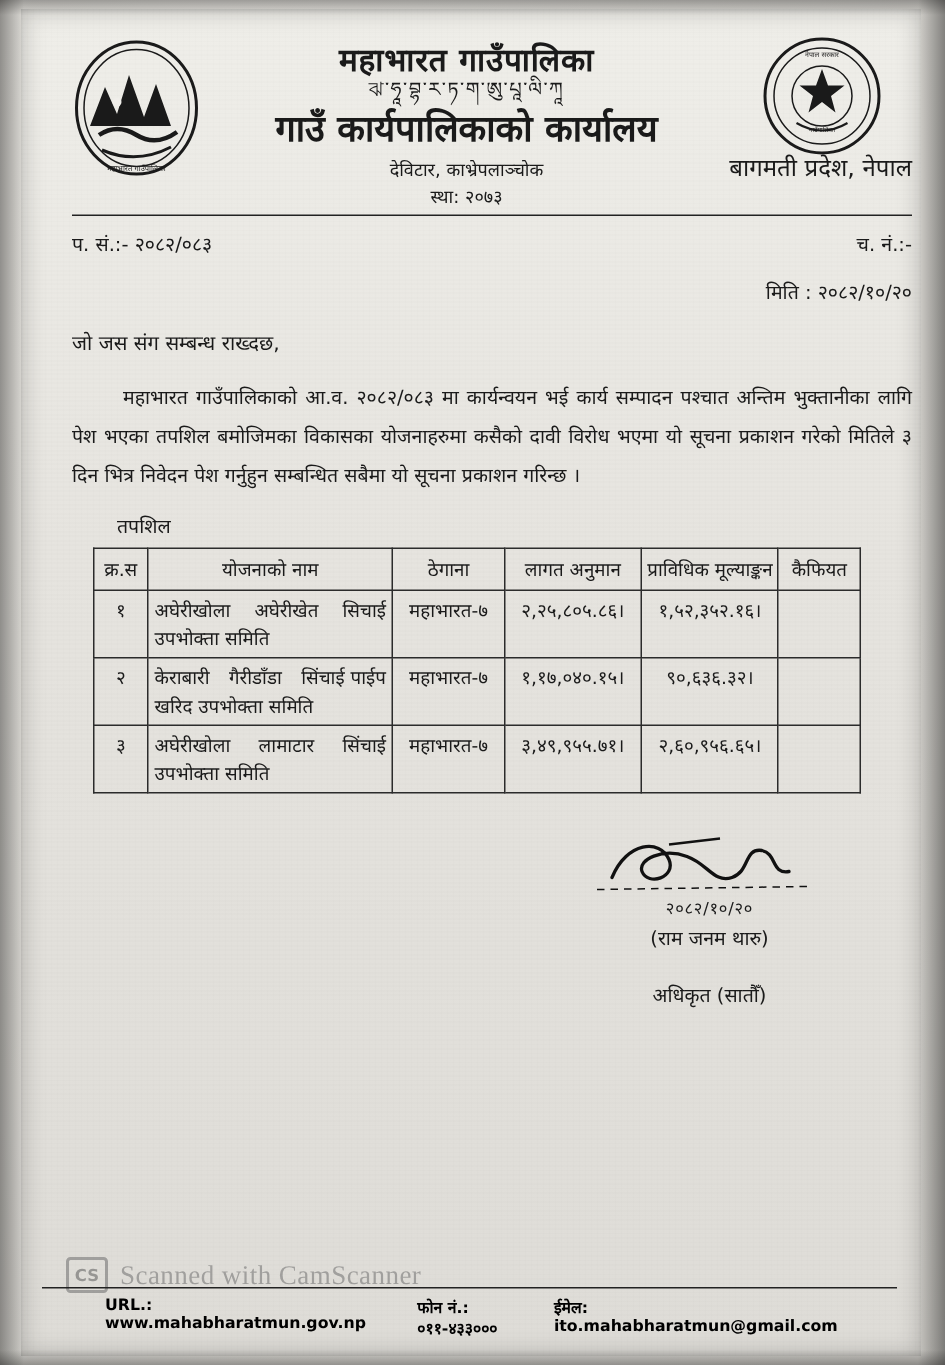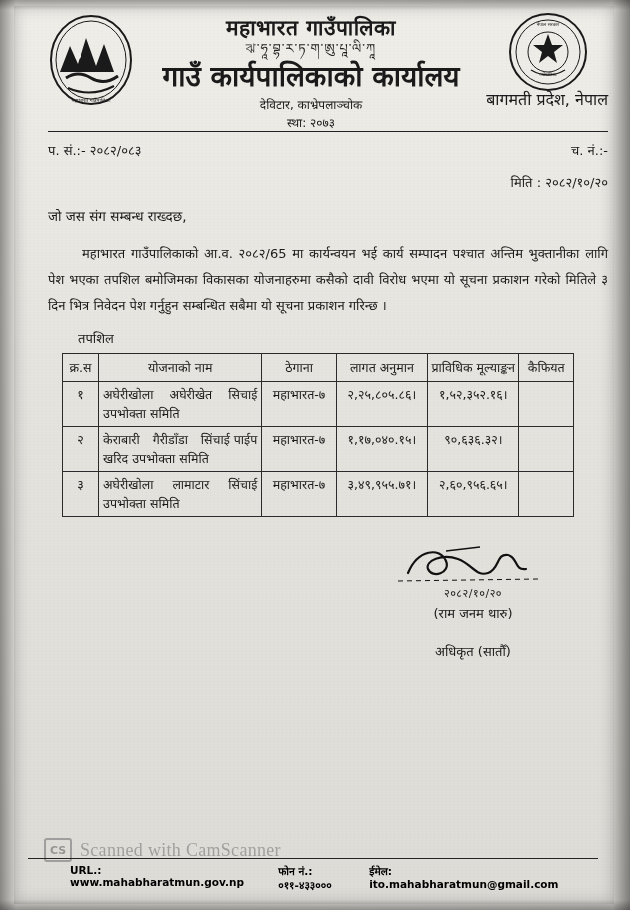--- a/index.html
+++ b/index.html
@@ -37,21 +37,21 @@
     inset: 0;
     pointer-events: none;
     background-image:
       repeating-linear-gradient(0deg, rgba(0,0,0,0.012) 0 1px, rgba(255,255,255,0) 1px 3px),
       repeating-linear-gradient(90deg, rgba(0,0,0,0.010) 0 1px, rgba(255,255,255,0) 1px 4px);
     opacity: 0.8;
   }
   .content {
     position: absolute;
     left: 34px;
-    top: 6px;
+    top: 18px;
     width: 560px;
     color: #1a1a1a;
   }
 
   
   .letterhead {
     display: flex;
     align-items: flex-start;
     justify-content: space-between;
     height: 115px;
@@ -76,21 +76,21 @@
     letter-spacing: 0.5px;
     line-height: 1.15;
   }
   .head-line-tibetan {
     font-size: 13px;
     letter-spacing: 1px;
     line-height: 1.2;
     margin-top: 1px;
   }
   .head-line2 {
-    font-size: 28px;
+    font-size: 24px;
     font-weight: bold;
     margin-top: 3px;
     line-height: 1.2;
   }
   .head-line3 {
     font-size: 12px;
     margin-top: 3px;
   }
   .head-line4 {
     font-size: 12px;
@@ -335,21 +335,21 @@
       </div>
 
       <div class="daterow">
         <span>मिति :</span>
         <span>२०८२/१०/२०</span>
       </div>
 
       <div class="salutation">जो जस संग सम्बन्ध राख्दछ,</div>
 
 
-      <div class="body-para">महाभारत गाउँपालिकाको आ.व. २०८२/65 मा कार्यन्वयन भई कार्य सम्पादन पश्चात अन्तिम भुक्तानीका लागि पेश भएका तपशिल बमोजिमका विकासका योजनाहरुमा कसैको दावी विरोध भएमा यो सूचना प्रकाशन गरेको मितिले ३ दिन भित्र निवेदन पेश गर्नुहुन सम्बन्धित सबैमा यो सूचना प्रकाशन गरिन्छ ।</div>
+      <div class="body-para">महाभारत गाउँपालिकाको आ.व. २०८२/०८३ मा कार्यन्वयन भई कार्य सम्पादन पश्चात अन्तिम भुक्तानीका लागि पेश भएका तपशिल बमोजिमका विकासका योजनाहरुमा कसैको दावी विरोध भएमा यो सूचना प्रकाशन गरेको मितिले ३ दिन भित्र निवेदन पेश गर्नुहुन सम्बन्धित सबैमा यो सूचना प्रकाशन गरिन्छ ।</div>
 
       <div class="tapsil">तपशिल</div>
 
       <table class="doc">
         <thead>
           <tr>
             <th class="col-sn">क्र.स</th>
             <th class="col-name">योजनाको नाम</th>
             <th class="col-place">ठेगाना</th>
             <th class="col-cost">लागत अनुमान</th>

